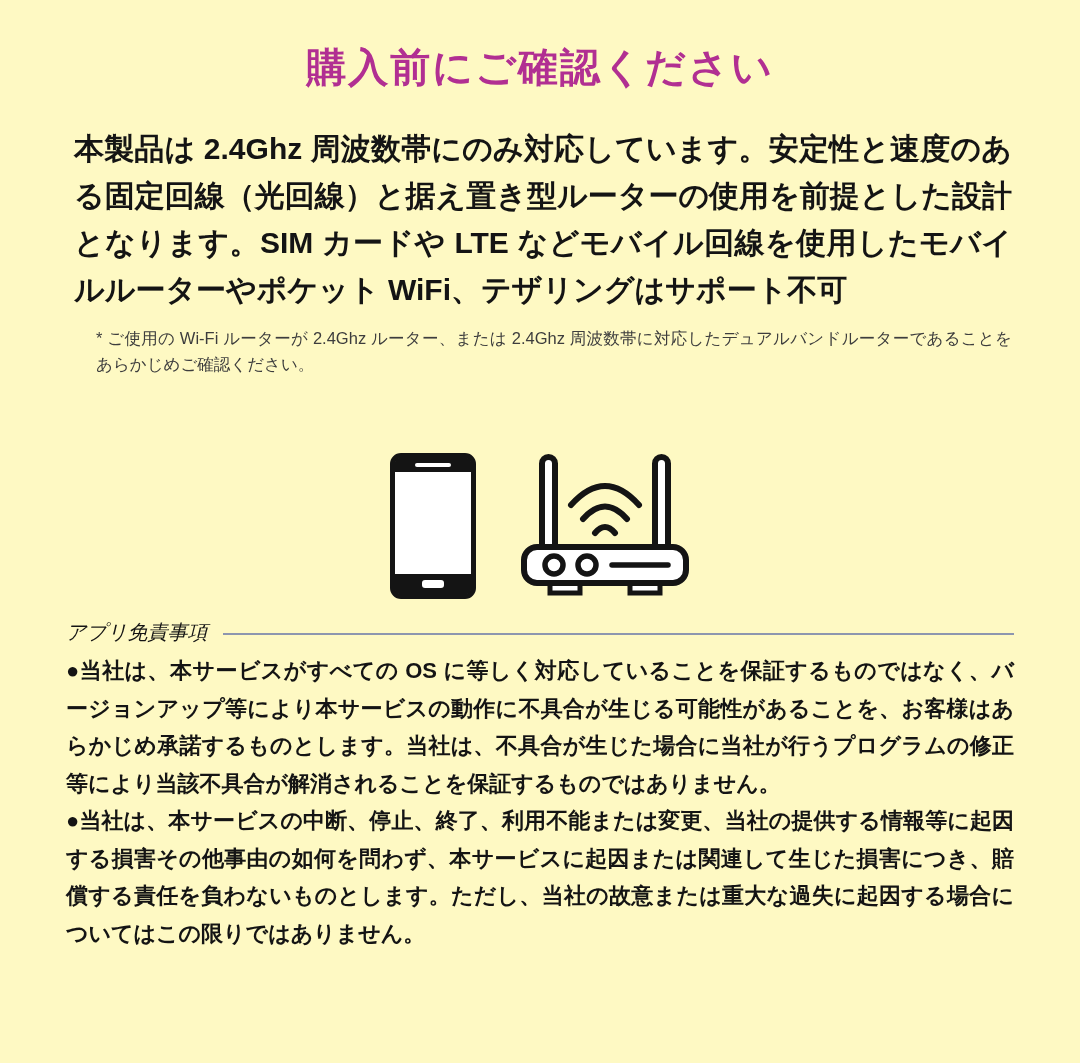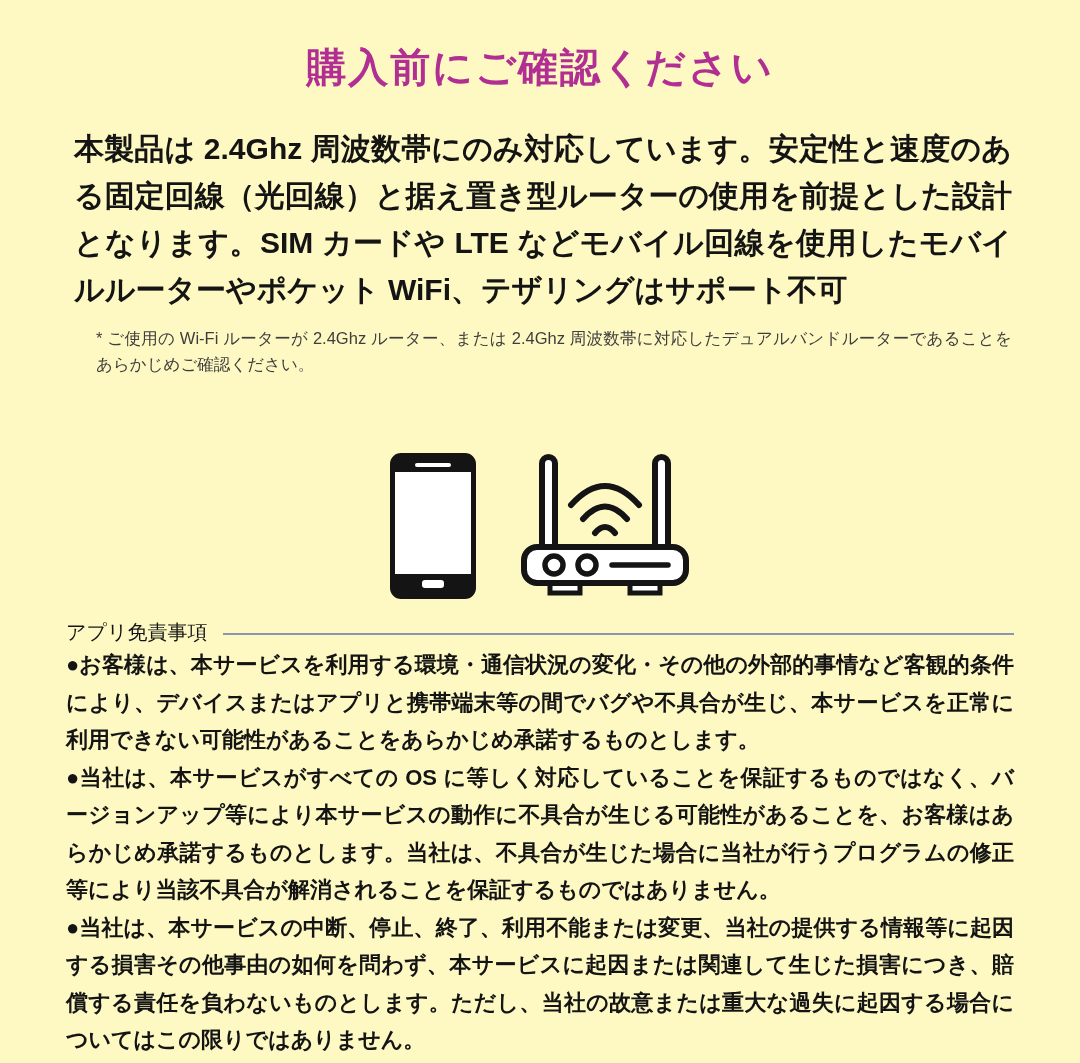--- a/index.html
+++ b/index.html
@@ -106,20 +106,22 @@
     background: #ffffff;
   }
   .router-svg { display: block; }
 
   
   .disclaimer { margin: 20px 66px 0 66px; }
   .disc-head {
     display: flex;
     align-items: center;
     gap: 16px;
+    margin-bottom: 6px;
+    font-style: italic;
   }
   .disc-heading {
     font-size: 20px;
     font-weight: 400;
     color: #141414;
     white-space: nowrap;
   }
   .disc-line {
     flex: 1 1 auto;
     height: 2px;
@@ -179,19 +181,18 @@
       <line x1="92" y1="116" x2="148" y2="116" stroke="#141414" stroke-width="5.5" stroke-linecap="round"></line>
     </svg>
 
   </div>
 
   <div class="disclaimer">
     <div class="disc-head">
       <span class="disc-heading">アプリ免責事項</span>
       <span class="disc-line"></span>
     </div>
-    <p class="disc-item">●お客様は、本サービスを利用する環境・通信状況の変化・その他の外部的事情など客観的条件により、デバイスまたはアプリと携帯端末等の間でバグや不具合が生じ、本サービスを正常に利用できない可能性があることをあらかじめ承諾するものとします。</p>
     <p class="disc-item">●当社は、本サービスがすべての OS に等しく対応していることを保証するものではなく、バージョンアップ等により本サービスの動作に不具合が生じる可能性があることを、お客様はあらかじめ承諾するものとします。当社は、不具合が生じた場合に当社が行うプログラムの修正等により当該不具合が解消されることを保証するものではありません。</p>
     <p class="disc-item">●当社は、本サービスの中断、停止、終了、利用不能または変更、当社の提供する情報等に起因する損害その他事由の如何を問わず、本サービスに起因または関連して生じた損害につき、賠償する責任を負わないものとします。ただし、当社の故意または重大な過失に起因する場合についてはこの限りではありません。</p>
 
   </div>
 
 </div>
 
 </body></html>

